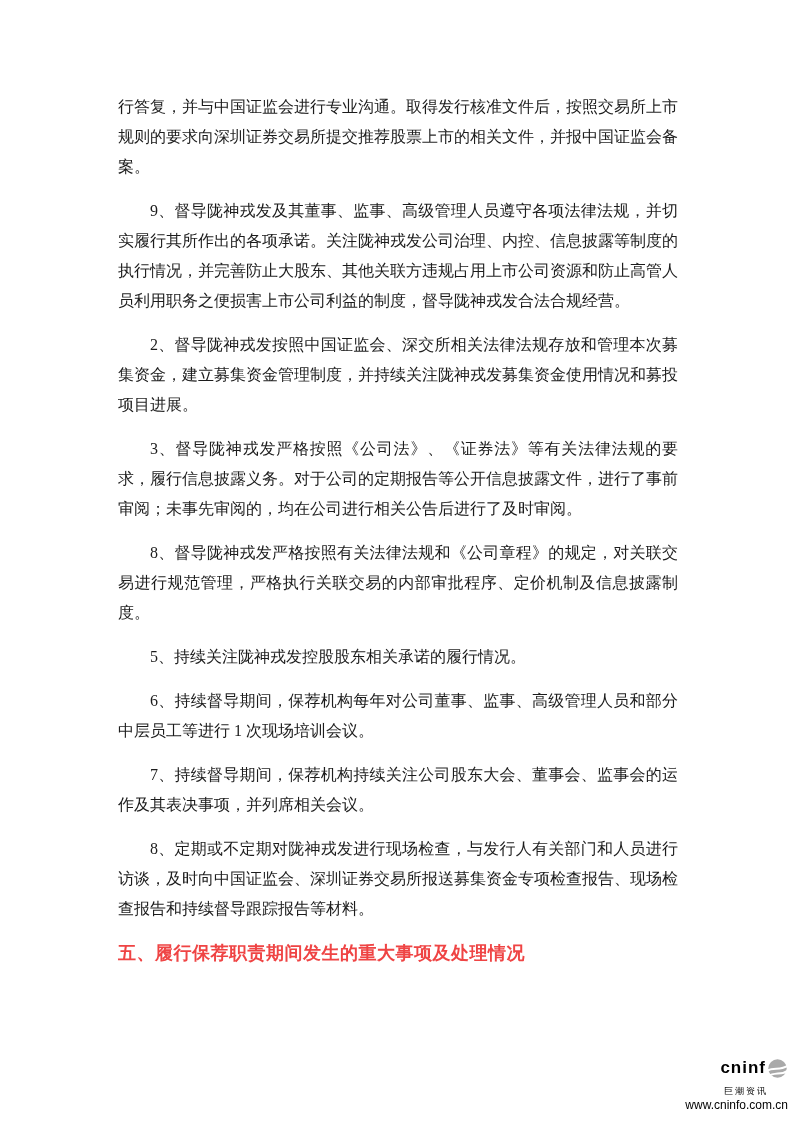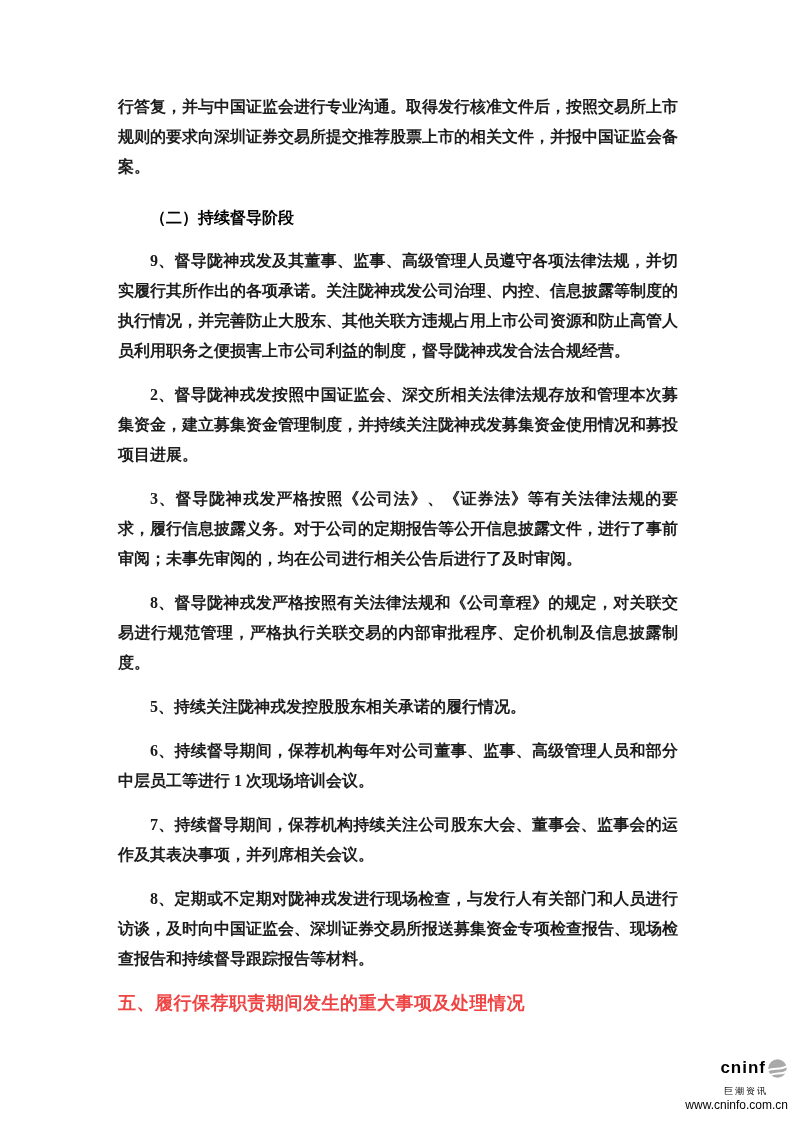--- a/index.html
+++ b/index.html
@@ -22,21 +22,20 @@
     top: 92px;
     width: 560px;
   }
   .para {
     font-size: 16px;
     line-height: 30px;
     text-align: justify;
     margin: 0 0 14px 0;
     text-indent: 2em;
     word-break: break-all;
-    font-weight: bold;
   }
   .para.no-indent {
     text-indent: 0;
   }
   .subsection-heading {
     font-family: "Liberation Sans", "DejaVu Sans", sans-serif;
     font-size: 16px;
     font-weight: bold;
     line-height: 30px;
     margin: 21px 0 13px 0;
@@ -89,21 +88,20 @@
   }
 </style>
 </head>
 <body>
 
 <div class="page">
   <div class="content">
 
     <p class="para no-indent">行答复，并与中国证监会进行专业沟通。取得发行核准文件后，按照交易所上市规则的要求向深圳证券交易所提交推荐股票上市的相关文件，并报中国证监会备案。</p>
 
-    <h3 class="subsection-heading">（二）持续督导阶段</h3>
 
     <p class="para">9、督导陇神戎发及其董事、监事、高级管理人员遵守各项法律法规，并切实履行其所作出的各项承诺。关注陇神戎发公司治理、内控、信息披露等制度的执行情况，并完善防止大股东、其他关联方违规占用上市公司资源和防止高管人员利用职务之便损害上市公司利益的制度，督导陇神戎发合法合规经营。</p>
     <p class="para">2、督导陇神戎发按照中国证监会、深交所相关法律法规存放和管理本次募集资金，建立募集资金管理制度，并持续关注陇神戎发募集资金使用情况和募投项目进展。</p>
     <p class="para">3、督导陇神戎发严格按照《公司法》、《证券法》等有关法律法规的要求，履行信息披露义务。对于公司的定期报告等公开信息披露文件，进行了事前审阅；未事先审阅的，均在公司进行相关公告后进行了及时审阅。</p>
     <p class="para">8、督导陇神戎发严格按照有关法律法规和《公司章程》的规定，对关联交易进行规范管理，严格执行关联交易的内部审批程序、定价机制及信息披露制度。</p>
     <p class="para">5、持续关注陇神戎发控股股东相关承诺的履行情况。</p>
     <p class="para">6、持续督导期间，保荐机构每年对公司董事、监事、高级管理人员和部分中层员工等进行 1 次现场培训会议。</p>
     <p class="para">7、持续督导期间，保荐机构持续关注公司股东大会、董事会、监事会的运作及其表决事项，并列席相关会议。</p>
     <p class="para">8、定期或不定期对陇神戎发进行现场检查，与发行人有关部门和人员进行访谈，及时向中国证监会、深圳证券交易所报送募集资金专项检查报告、现场检查报告和持续督导跟踪报告等材料。</p>
 

